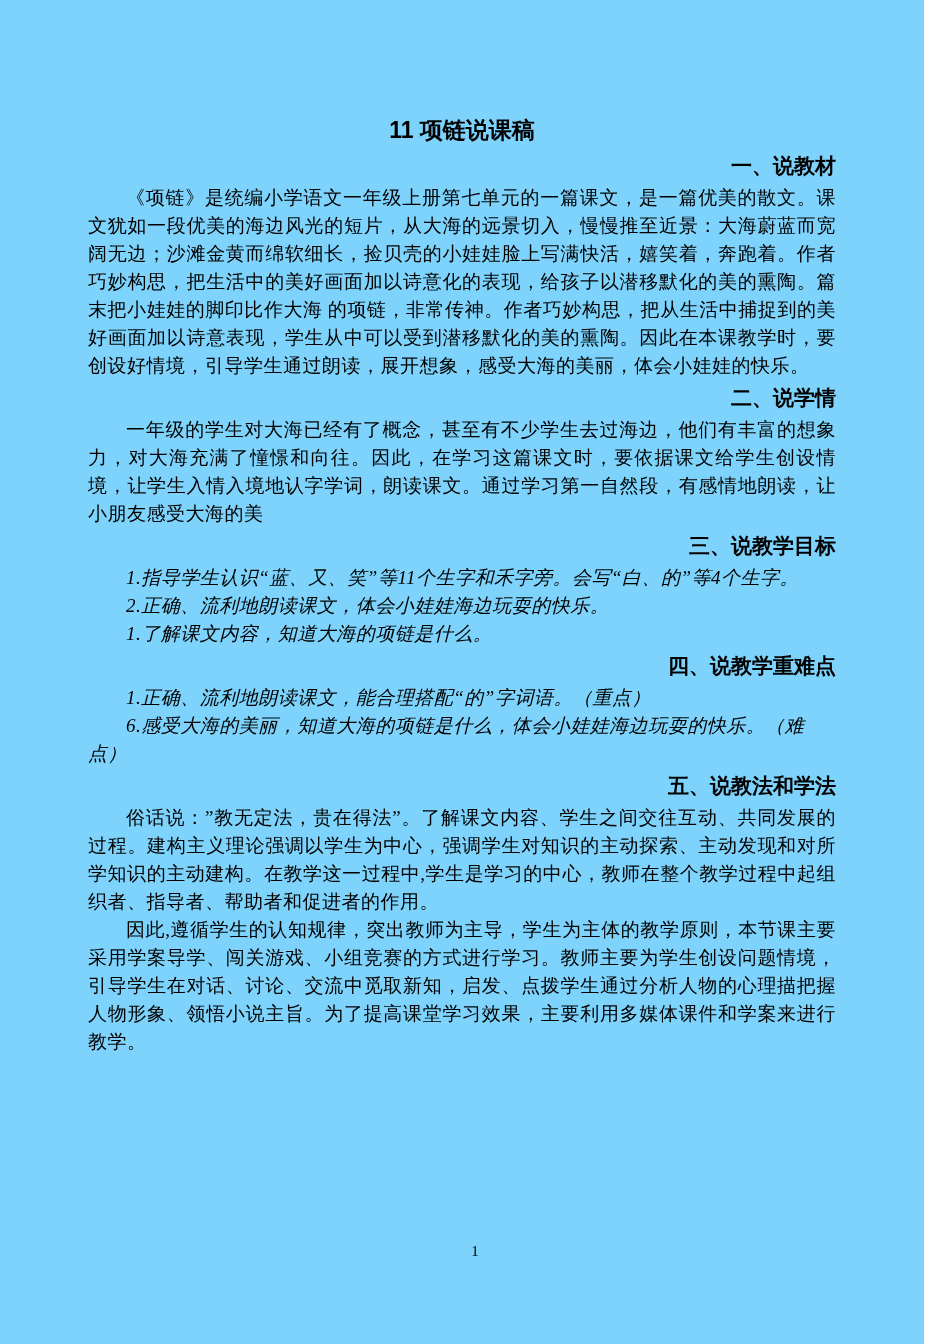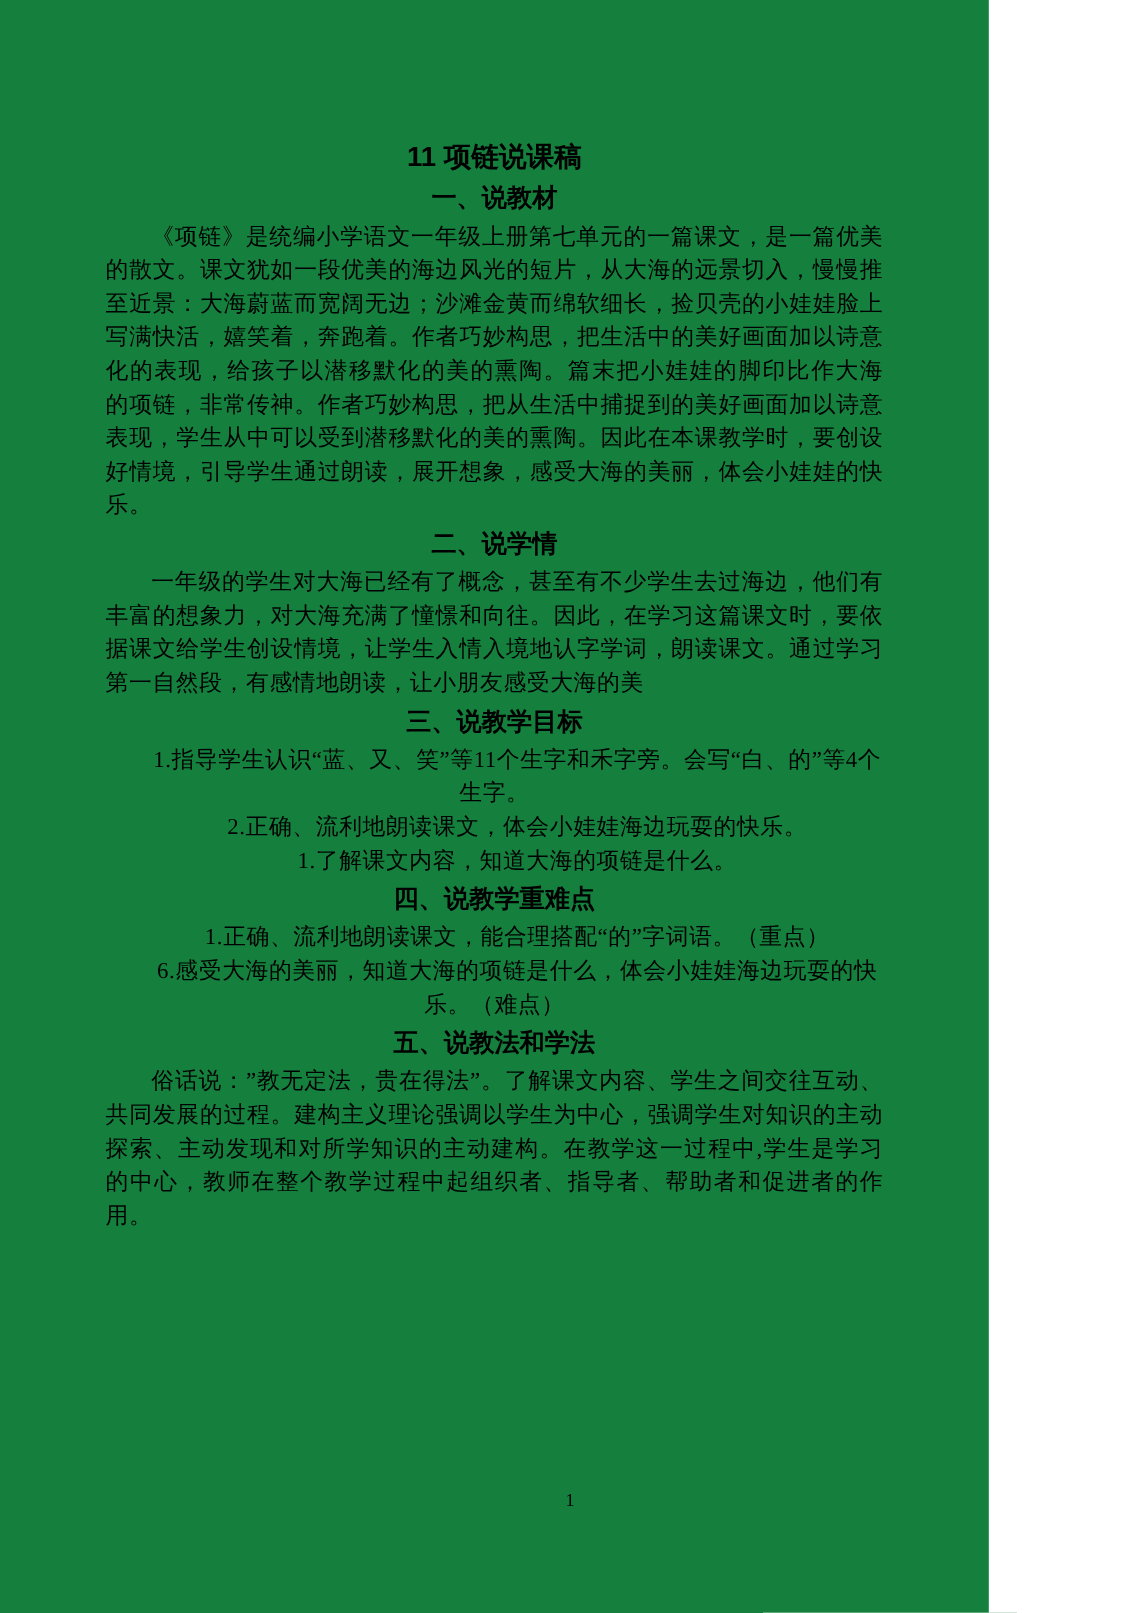--- a/index.html
+++ b/index.html
@@ -10,51 +10,52 @@
     width: 950px;
     height: 1344px;
     background: #ffffff;
     color: #000000;
     font-family: "Liberation Serif", "DejaVu Serif", serif;
     position: relative;
     overflow: hidden;
   }
   .page {
     box-sizing: border-box;
-    width: 824px;
+    width: 924px;
     height: 1344px;
     padding: 112px 88px 0 88px;
-    background: #15803d;
+    background: #7dd3fc;
   }
   .doc-title {
     font-family: "Liberation Sans", "DejaVu Sans", sans-serif;
     font-weight: bold;
     font-size: 23px;
     line-height: 36px;
     text-align: center;
     margin: 0;
   }
   .sec-heading {
     font-family: "Liberation Sans", "DejaVu Sans", sans-serif;
     font-weight: bold;
     font-size: 21px;
     line-height: 36px;
     margin: 0;
-    text-align: center;
+    text-align: right;
   }
   .para, .item {
     font-size: 19px;
     line-height: 28px;
     text-align: justify;
     text-indent: 2em;
     margin: 0;
     letter-spacing: 0.5px;
   }
   .item {
-    text-align: center;
+    text-align: left;
+    font-style: italic;
   }
   .gap-below {
   }
   .page-number {
     position: absolute;
     left: 0;
     right: 0;
     top: 1243px;
     text-align: center;
     font-size: 15px;
@@ -78,16 +79,17 @@
   <p class="item">1.指导学生认识“蓝、又、笑”等11个生字和禾字旁。会写“白、的”等4个生字。</p>
   <p class="item">2.正确、流利地朗读课文，体会小娃娃海边玩耍的快乐。</p>
   <p class="item">1.了解课文内容，知道大海的项链是什么。</p>
 
   <h2 class="sec-heading">四、说教学重难点</h2>
   <p class="item">1.正确、流利地朗读课文，能合理搭配“的”字词语。（重点）</p>
   <p class="item">6.感受大海的美丽，知道大海的项链是什么，体会小娃娃海边玩耍的快乐。（难点）</p>
 
   <h2 class="sec-heading">五、说教法和学法</h2>
   <p class="para">俗话说：”教无定法，贵在得法”。了解课文内容、学生之间交往互动、共同发展的过程。建构主义理论强调以学生为中心，强调学生对知识的主动探索、主动发现和对所学知识的主动建构。在教学这一过程中,学生是学习的中心，教师在整个教学过程中起组织者、指导者、帮助者和促进者的作用。</p>
+  <p class="para">因此,遵循学生的认知规律，突出教师为主导，学生为主体的教学原则，本节课主要采用学案导学、闯关游戏、小组竞赛的方式进行学习。教师主要为学生创设问题情境，引导学生在对话、讨论、交流中觅取新知，启发、点拨学生通过分析人物的心理描把握人物形象、领悟小说主旨。为了提高课堂学习效果，主要利用多媒体课件和学案来进行教学。</p>
 
 </div>
 
 <div class="page-number">1</div>
 
 </body></html>

